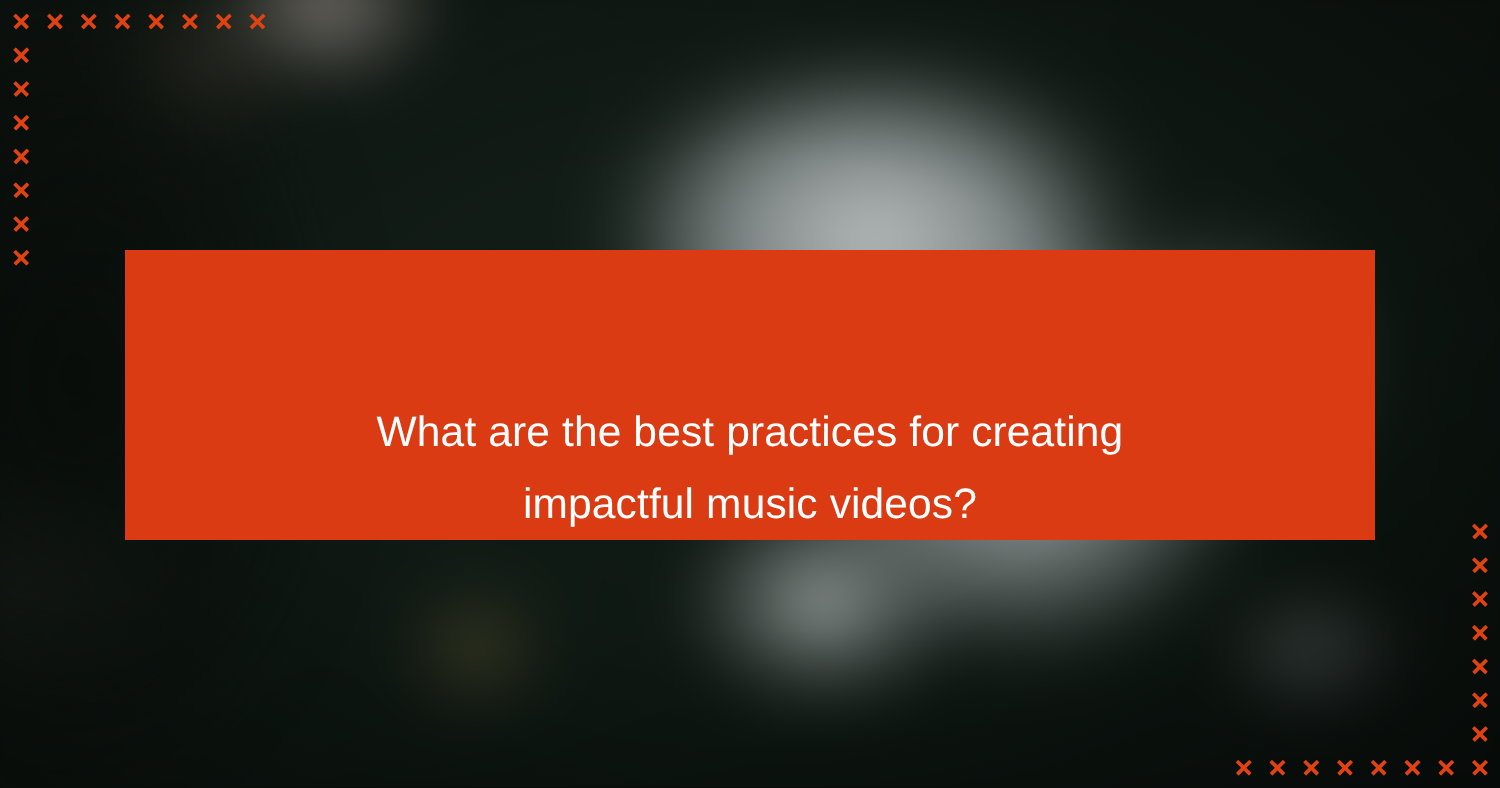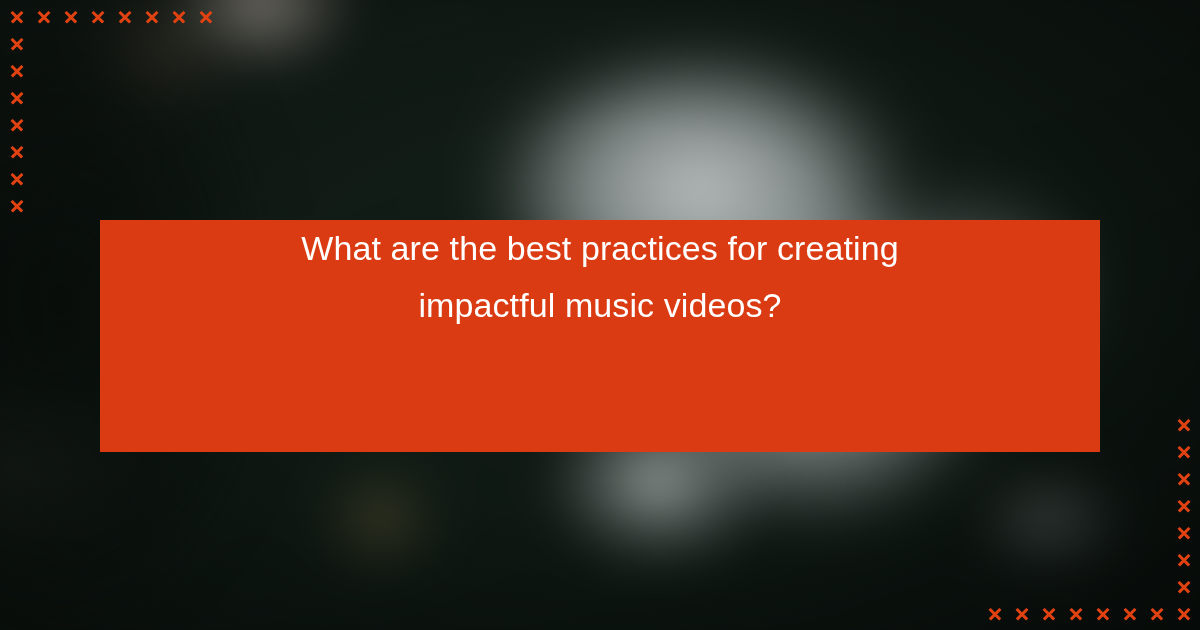--- a/index.html
+++ b/index.html
@@ -84,25 +84,24 @@
 
   
   #banner {
     position: absolute;
     left: 100px;
     top: 200px;
     width: 1000px;
     height: 232px;
     background: #db3b12;
     display: flex;
-    align-items: flex-start;
+    align-items: flex-end;
     justify-content: center;
     box-sizing: border-box;
     padding: 0 60px;
-    margin-top: 20px;
   }
   #headline {
     margin: 0;
     color: #ffffff;
     font-family: "Liberation Sans", sans-serif;
     font-size: 34px;
     font-weight: 400;
     line-height: 57px;
     text-align: center;
     letter-spacing: 0.1px;

